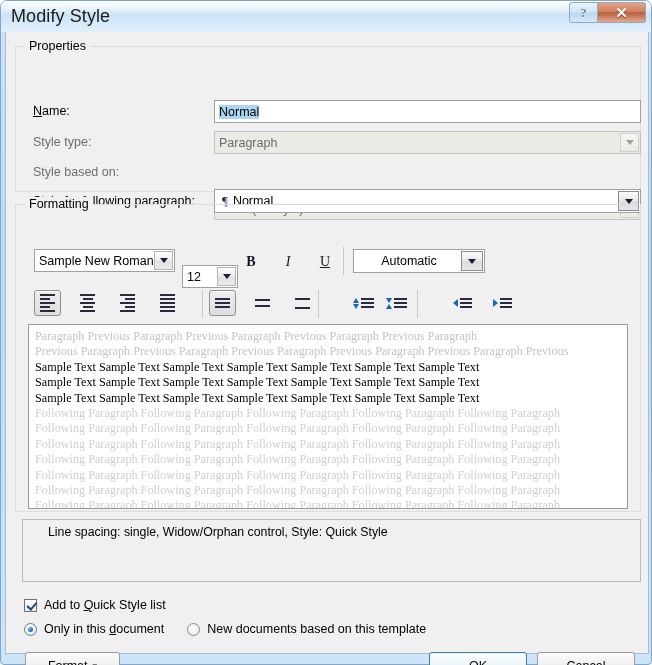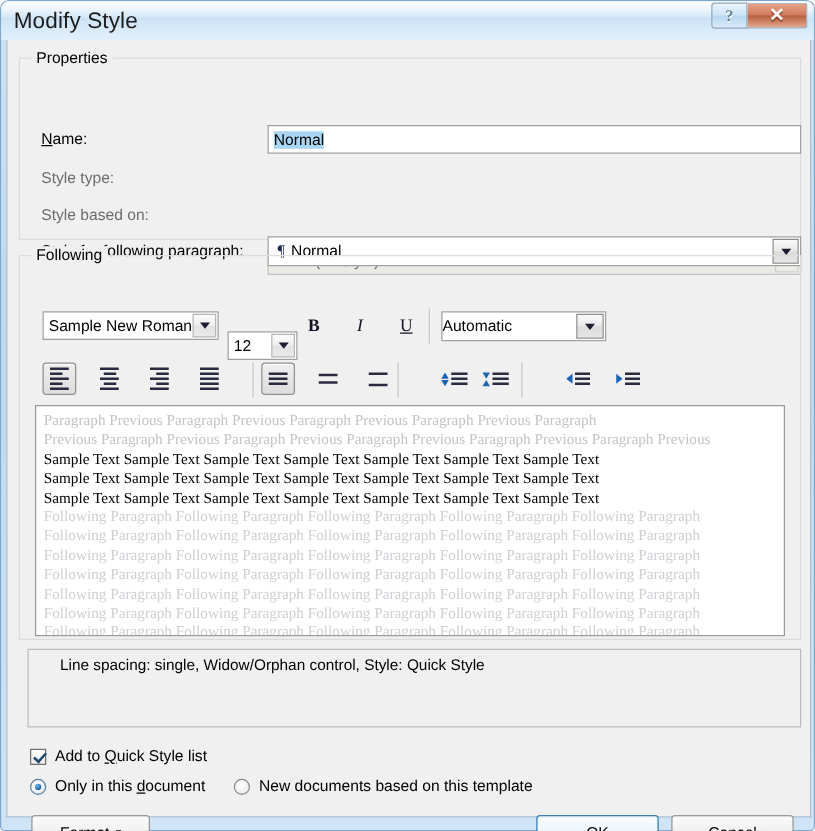--- a/index.html
+++ b/index.html
@@ -207,21 +207,21 @@
     width: 1px;
     background: #c8c8c8;
   }
   #sep1 { left: 337px; top: 215px; height: 28px; }
   #sep2 { left: 196px; top: 258px; height: 28px; }
   #sep3 { left: 312px; top: 258px; height: 28px; }
   #sep4 { left: 411px; top: 258px; height: 28px; }
 
   #color-combo { left: 347px; top: 217px; width: 132px; height: 24px;
                  justify-content: center; padding-left: 0; }
-  #color-combo .val { width: 100%; text-align: left; padding-right: 20px; }
+  #color-combo .val { width: 100%; text-align: center; padding-right: 20px; }
   #color-combo .arrowbtn {
     background: linear-gradient(to bottom,#fafafa 0%,#e9e9e9 48%,#dcdcdc 52%,#e6e6e6 100%);
     border: 1px solid #8c8c8c;
     width: 22px;
   }
 
   
   .iconbtn {
     position: absolute;
     width: 27px; height: 26px;
@@ -398,40 +398,46 @@
     <div class="group" id="grp-properties">
       <span class="legend">Properties</span>
     </div>
 
     <span class="fieldlabel" id="name-label"><span class="ul">N</span>ame:</span>
     <div class="textbox" id="name-input">
       <span class="sel">Normal</span>
     </div>
 
     <span class="fieldlabel disabled" id="styletype-label">Style type:</span>
+    <div class="combo disabled" id="styletype-combo">
+      <span class="val">Paragraph</span>
+      <span class="arrowbtn">
+          <span class="tri-down"></span>
+        </span>
+    </div>
 
     <span class="fieldlabel disabled" id="basedon-label">Style based on:</span>
     <div class="combo disabled" id="basedon-combo">
       <span class="val">(no style)</span>
       <span class="arrowbtn">
           <span class="tri-down"></span>
         </span>
     </div>
 
     <span class="fieldlabel" id="following-label"><span class="ul">S</span>tyle for following paragraph:</span>
     <div class="combo" id="following-combo">
       <span class="pilcrow">¶</span>
       <span class="val">Normal</span>
       <span class="arrowbtn">
           <span class="tri-down"></span>
         </span>
     </div>
 
     <div class="group" id="grp-formatting">
-      <span class="legend">Following</span>
+      <span class="legend">Formatting</span>
     </div>
 
     <div class="combo" id="font-combo">
       <span class="val">Sample New Roman</span>
       <span class="arrowbtn">
           <span class="tri-down"></span>
         </span>
     </div>
     <div class="combo" id="size-combo">
       <span class="val">12</span>

